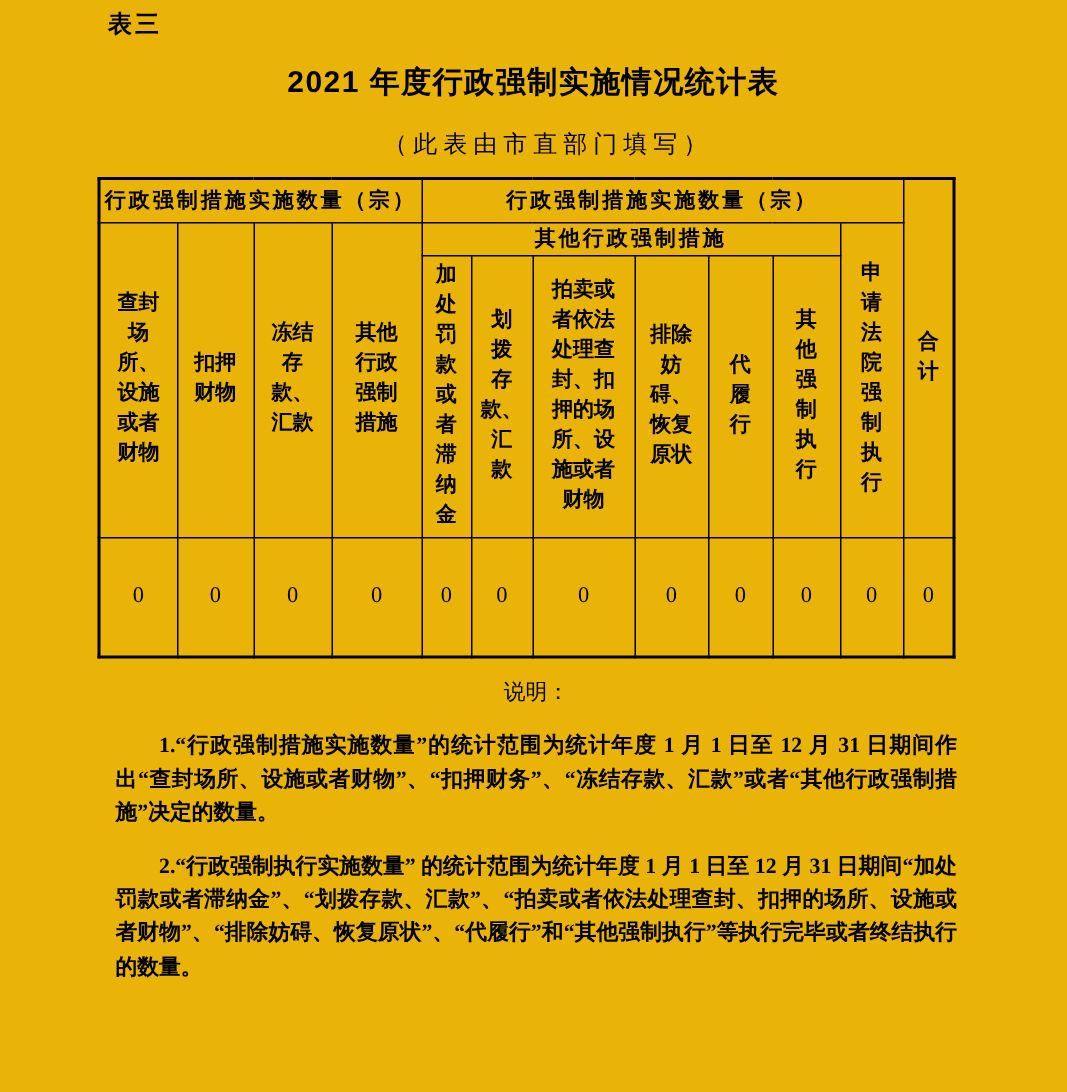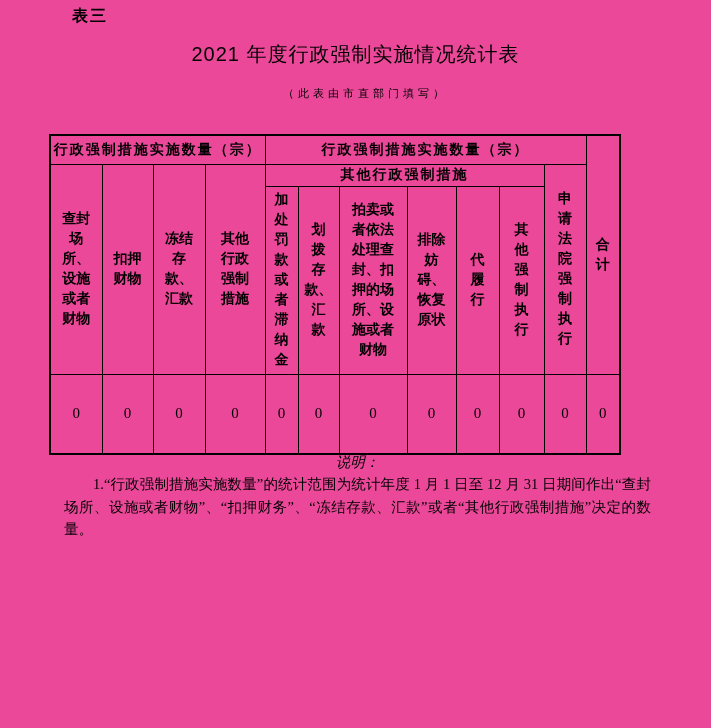--- a/index.html
+++ b/index.html
@@ -2,66 +2,67 @@
 <html><head>
 <meta charset="utf-8">
 <style>
   * { box-sizing: border-box; }
   html, body { margin: 0; padding: 0; background: #ffffff; }
   body {
     width: 711px; height: 728px;
     font-family: "Liberation Serif", "DejaVu Serif", serif;
     color: #000;
   }
-  .page { position: relative; width: 711px; height: 728px; background: #ec4899; overflow: hidden; }
+  .page { position: relative; width: 711px; height: 728px; background: #eab308; overflow: hidden; }
 
   .table-tag {
     position: absolute; left: 72px; top: 6px;
     font-family: "Liberation Sans", "DejaVu Sans", sans-serif;
     font-weight: bold; font-size: 16px; letter-spacing: 2px;
   }
   .page-title {
     position: absolute; left: 0; top: 41px; width: 711px;
     text-align: center; margin: 0;
     font-family: "Liberation Sans", "DejaVu Sans", sans-serif;
-    font-weight: normal; font-size: 20px; letter-spacing: 1px;
+    font-weight: bold; font-size: 20px; letter-spacing: 1px;
   }
   .page-subtitle {
     position: absolute; left: 0; top: 86px; width: 711px;
-    text-align: center; font-size: 11px; letter-spacing: 4px; padding-left: 20px;
+    text-align: center; font-size: 16px; letter-spacing: 4px; padding-left: 20px;
   }
 
   table.stats {
-    position: absolute; left: 49px; top: 118px;
+    position: absolute; left: 65px; top: 118px;
     width: 570px; table-layout: fixed;
-    border-collapse: collapse; border: 2px solid #000; margin-top: 16px;
+    border-collapse: collapse; border: 2px solid #000;
   }
   table.stats td {
     border: 1px solid #000; padding: 0;
     text-align: center; vertical-align: middle;
   }
   tr.r1 { height: 29px; }
   tr.r2 { height: 22px; }
   tr.r3 { height: 188px; }
   tr.r4 { height: 80px; }
   td.gh { font-weight: bold; font-size: 14px; letter-spacing: 2px; }
   td.vlabel {
     font-weight: bold; font-size: 14px; line-height: 20px;
     white-space: pre-line;
   }
   td.val { font-size: 15px; }
 
   .notes {
     position: absolute; left: 64px; top: 451px; width: 587px;
     font-size: 14.5px; line-height: 22.4px;
   }
-  .notes-heading { text-align: center; font-style: italic; }
+  .notes-heading { text-align: center; }
   .notes p {
-    margin: 0; text-indent: 2em;
+    margin: 13px; text-indent: 2em;
     text-align: justify;
+    font-weight: bold;
   }
 </style>
 </head>
 <body>
 
 <div class="page">
 
   <div class="table-tag">表三</div>
   <h1 class="page-title">2021 年度行政强制实施情况统计表</h1>
   <div class="page-subtitle">（此表由市直部门填写）</div>
@@ -167,15 +168,16 @@
       <td class="val">0</td>
       <td class="val">0</td>
       <td class="val">0</td>
     </tr>
   </tbody>
     </table>
 
   <div class="notes">
     <div class="notes-heading">说明：</div>
     <p>1.“行政强制措施实施数量”的统计范围为统计年度 1 月 1 日至 12 月 31 日期间作出“查封场所、设施或者财物”、“扣押财务”、“冻结存款、汇款”或者“其他行政强制措施”决定的数量。</p>
+    <p>2.“行政强制执行实施数量” 的统计范围为统计年度 1 月 1 日至 12 月 31 日期间“加处罚款或者滞纳金”、“划拨存款、汇款”、“拍卖或者依法处理查封、扣押的场所、设施或者财物”、“排除妨碍、恢复原状”、“代履行”和“其他强制执行”等执行完毕或者终结执行的数量。</p>
   </div>
 
 </div>
 
 </body></html>

